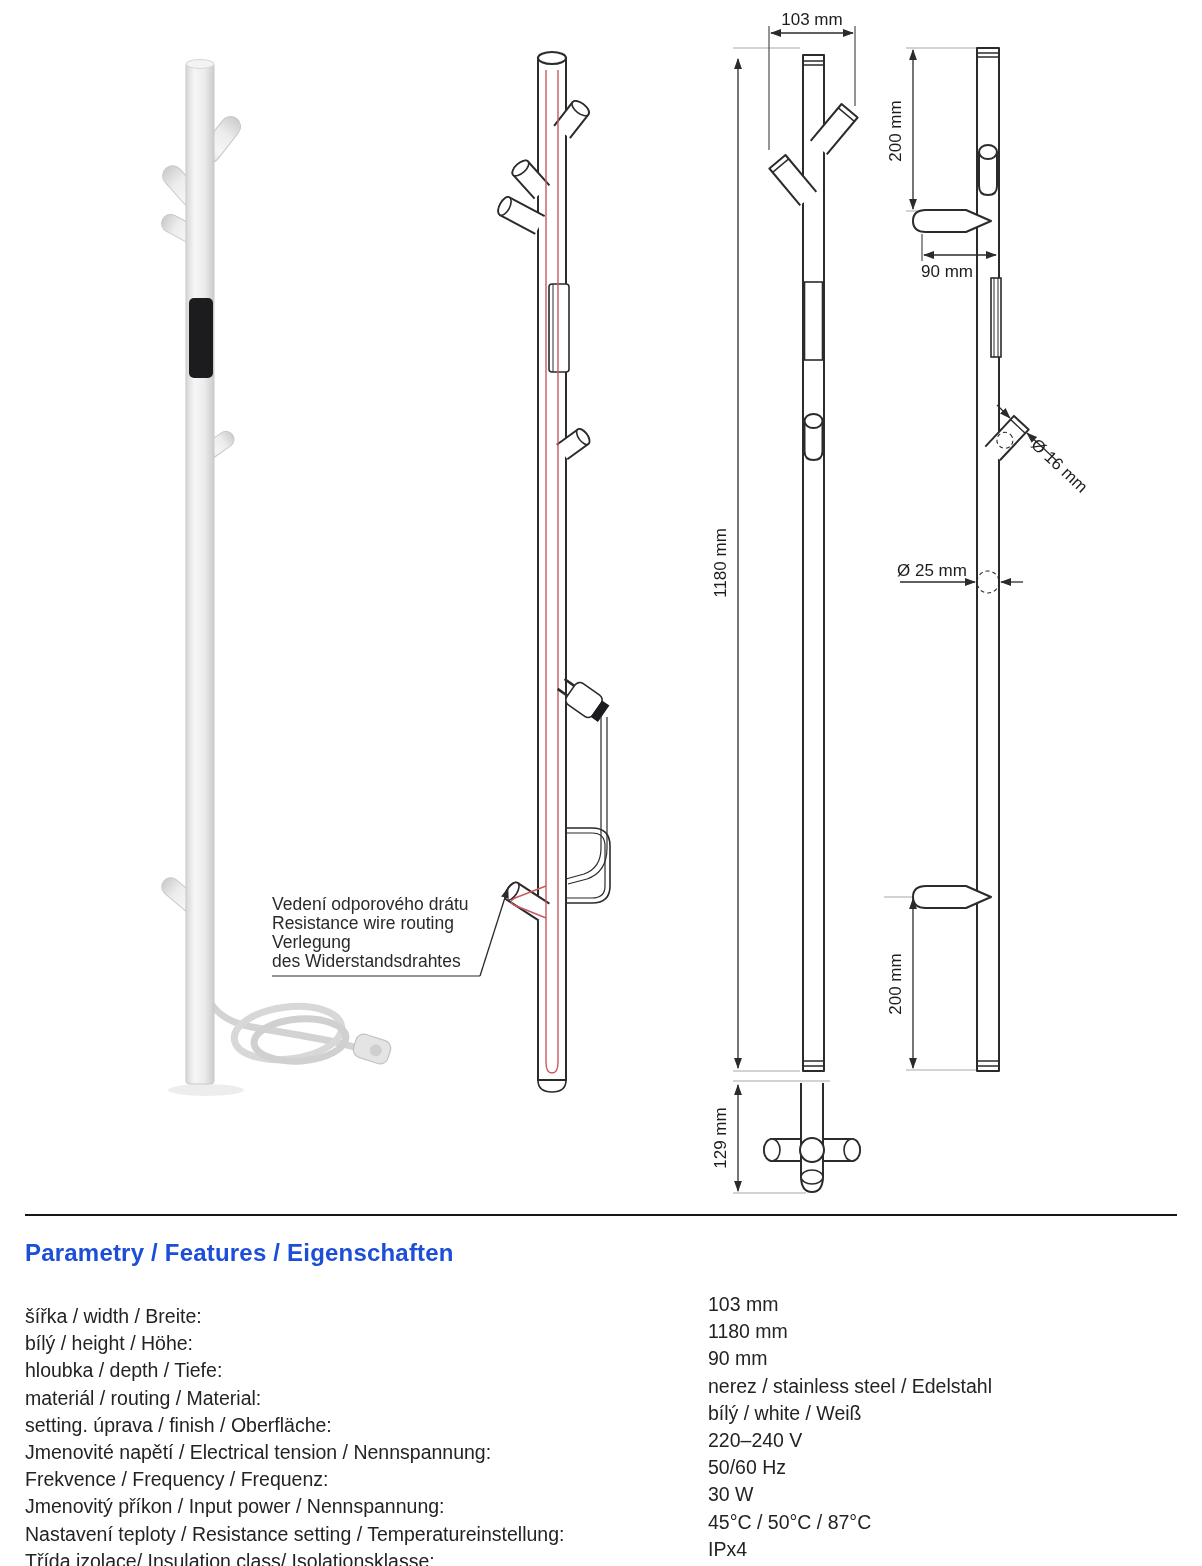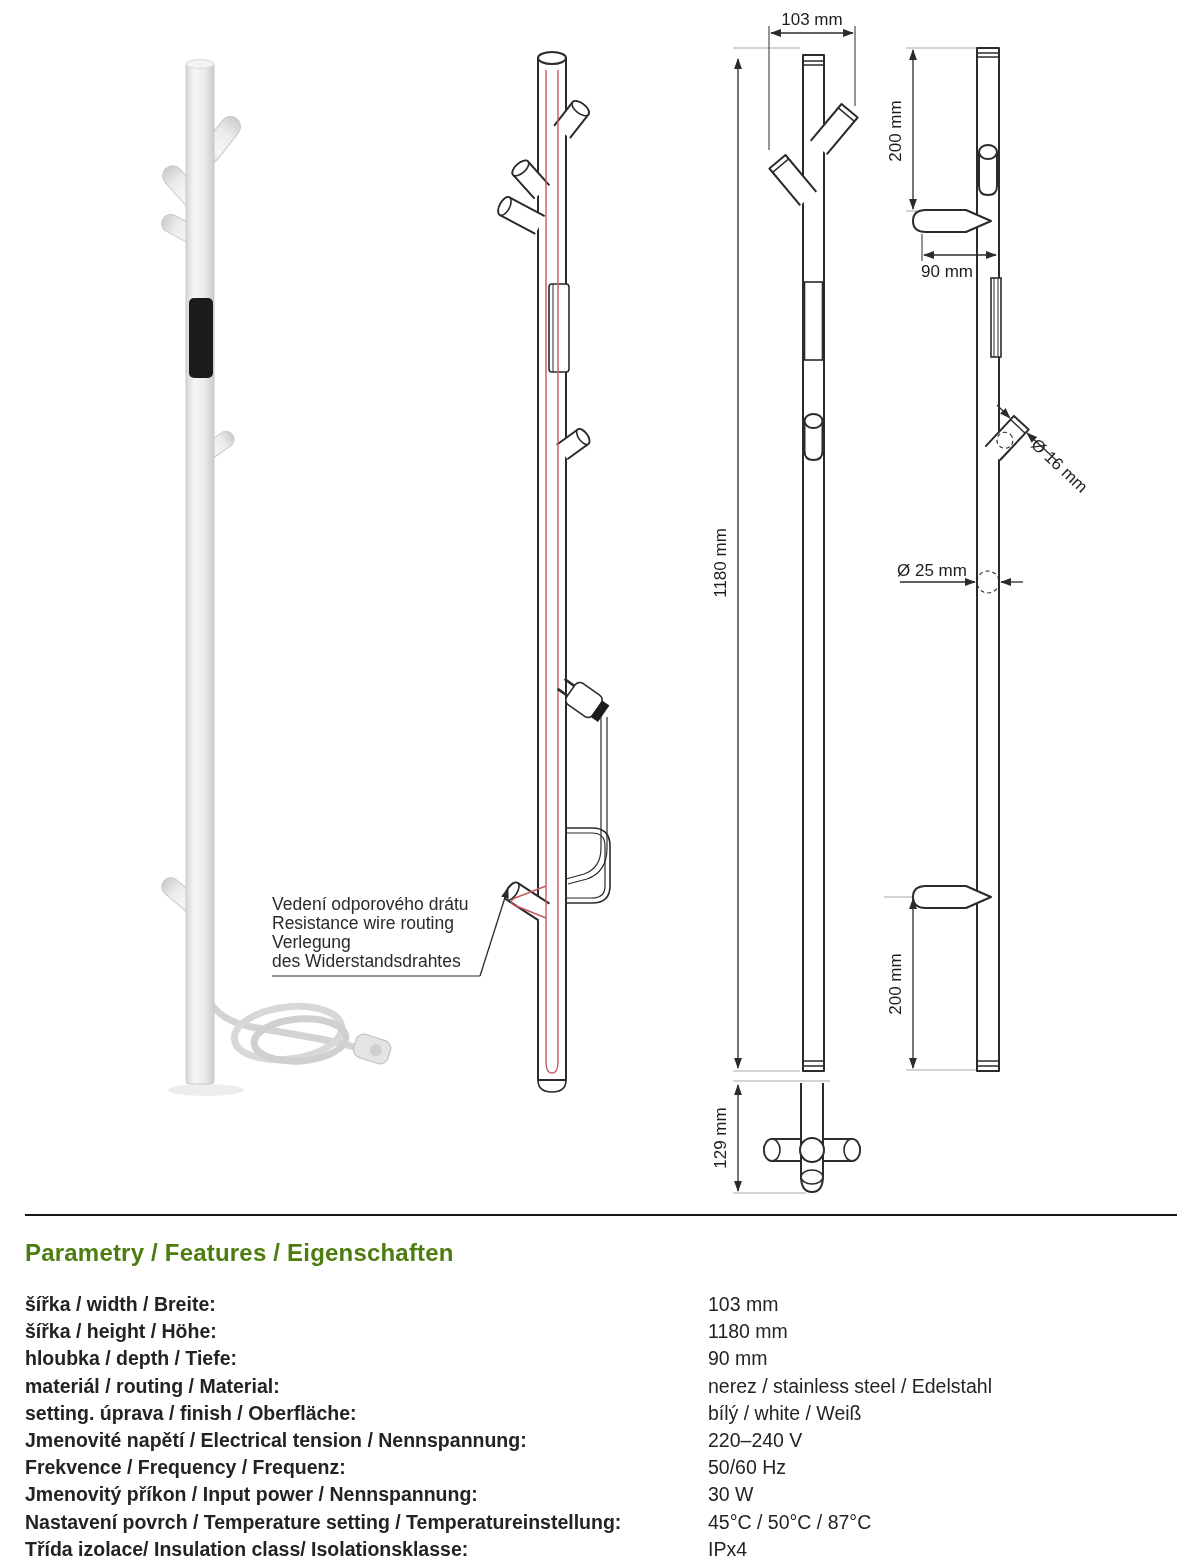--- a/index.html
+++ b/index.html
@@ -18,24 +18,24 @@
   .dashed{fill:none;stroke:#2b2b2b;stroke-width:1.1;stroke-dasharray:4 3;}
   .wire{fill:none;stroke:#c75b5e;stroke-width:1.4;}
   .pin{stroke:#2b2b2b;stroke-width:2.6;}
   .dlabel{font-size:17px;fill:#1d1d1d;}
   .alabel{font-size:17.5px;fill:#2a2a2a;}
   
   .pole-edge{stroke:#c9c9c9;stroke-width:1;}
   
   .params{position:absolute;left:25px;top:1214px;width:1152px;
           border-top:2px solid #161616;padding-top:23px;}
-  .params-heading{margin:0;font-size:24px;font-weight:bold;color:#4d7c0f;letter-spacing:.2px;}
+  .params-heading{margin:0;font-size:24px;font-weight:bold;color:#1d4ed8;letter-spacing:.2px;}
   .rows{margin-top:26px;}
   .row{position:relative;height:27.2px;font-size:19.5px;color:#232323;white-space:nowrap;}
-  .lbl{position:absolute;left:0;top:0;font-weight:bold;}
+  .lbl{position:absolute;left:0;top:12px;}
   .val{position:absolute;left:683px;top:0;}
 </style>
 </head>
 <body>
 
 <div class="page">
 
 <svg width="1202" height="1215" viewBox="0 0 1202 1215">
   <defs>
     <marker id="arr" viewBox="0 0 10 10" refX="9.2" refY="5" markerWidth="8.5" markerHeight="8.5" orient="auto-start-reverse">
@@ -235,21 +235,21 @@
 
 
 <div class="params">
   <h2 class="params-heading">Parametry / Features / Eigenschaften</h2>
   <div class="rows">
     <div class="row">
       <span class="lbl">šířka / width / Breite:</span>
       <span class="val">103 mm</span>
     </div>
     <div class="row">
-      <span class="lbl">šířka / height / Höhe:</span>
+      <span class="lbl">bílý / height / Höhe:</span>
       <span class="val">1180 mm</span>
     </div>
     <div class="row">
       <span class="lbl">hloubka / depth / Tiefe:</span>
       <span class="val">90 mm</span>
     </div>
     <div class="row">
       <span class="lbl">materiál / routing / Material:</span>
       <span class="val">nerez / stainless steel / Edelstahl</span>
     </div>
@@ -263,21 +263,21 @@
     </div>
     <div class="row">
       <span class="lbl">Frekvence / Frequency / Frequenz:</span>
       <span class="val">50/60 Hz</span>
     </div>
     <div class="row">
       <span class="lbl">Jmenovitý příkon / Input power / Nennspannung:</span>
       <span class="val">30 W</span>
     </div>
     <div class="row">
-      <span class="lbl">Nastavení povrch / Temperature setting / Temperatureinstellung:</span>
+      <span class="lbl">Nastavení teploty / Resistance setting / Temperatureinstellung:</span>
       <span class="val">45°C / 50°C / 87°C</span>
     </div>
     <div class="row">
       <span class="lbl">Třída izolace/ Insulation class/ Isolationsklasse:</span>
       <span class="val">IPx4</span>
     </div>
   </div>
 </div>
 
 </div>

